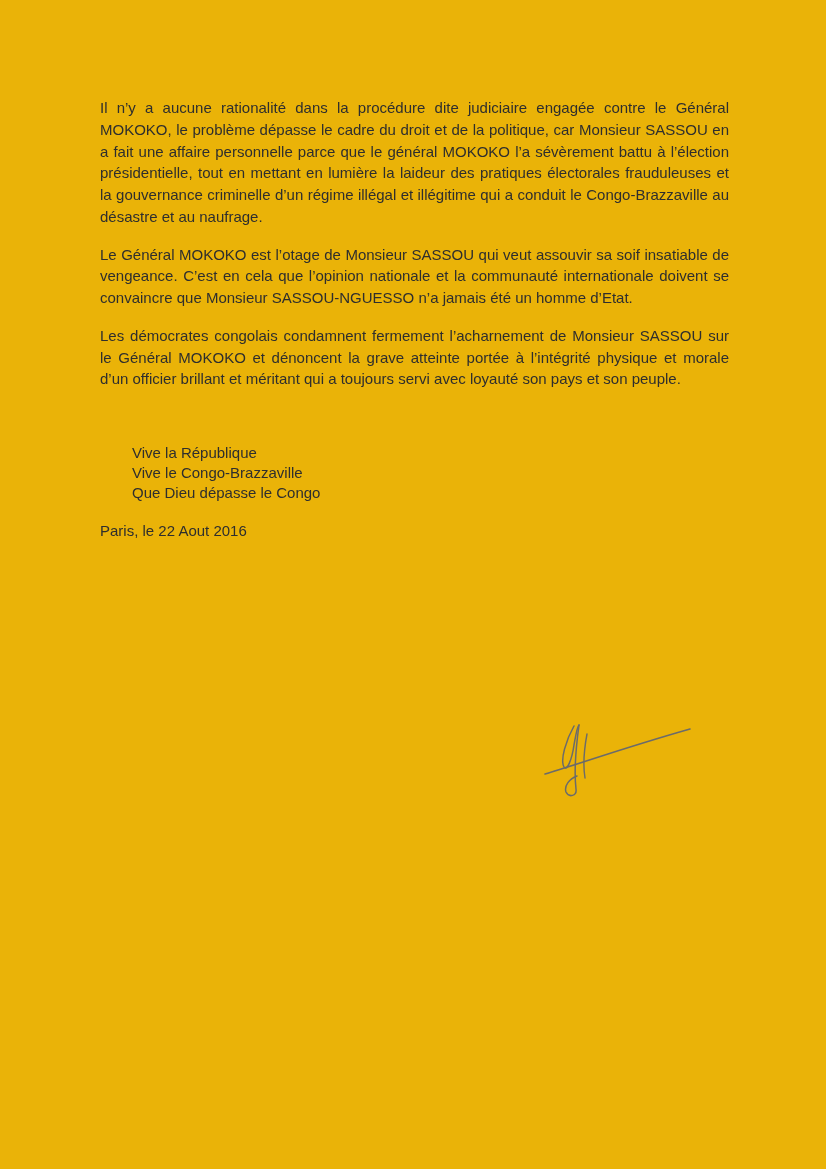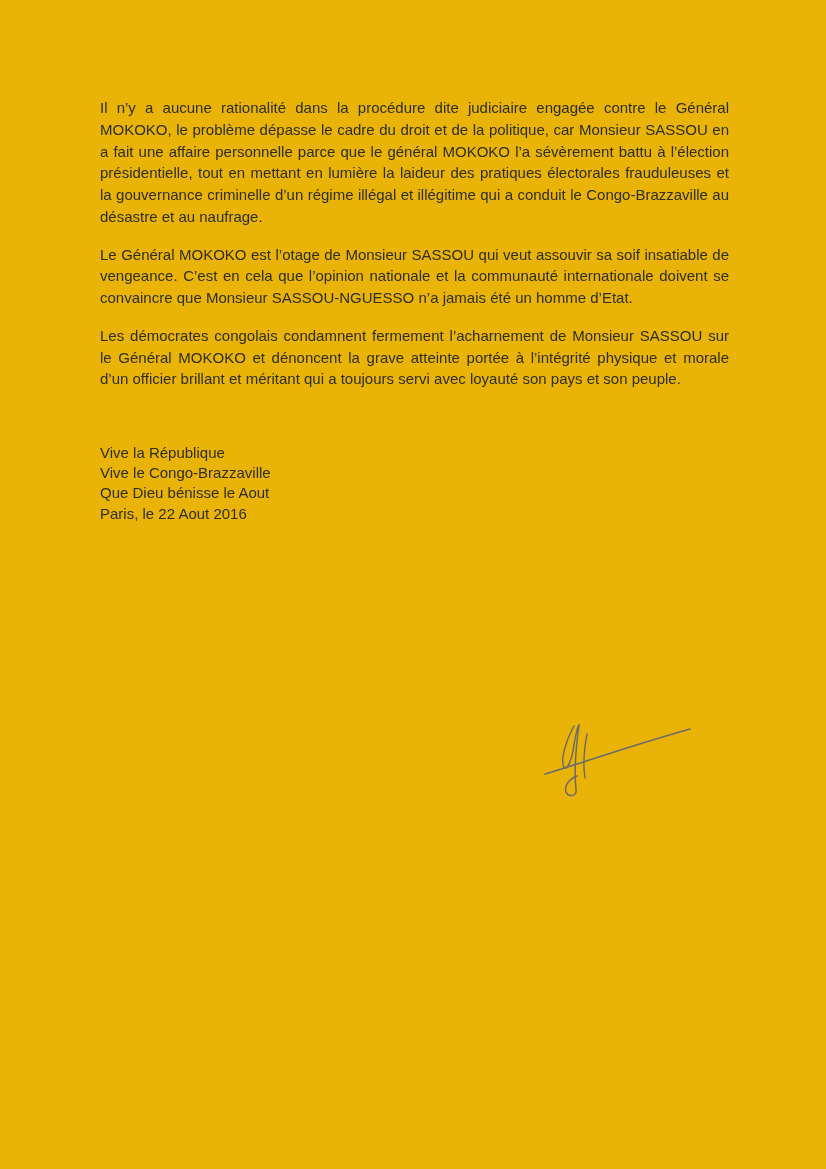--- a/index.html
+++ b/index.html
@@ -25,25 +25,27 @@
     line-height: 21.75px;
   }
   .para {
     margin: 0 0 16px 0;
     text-align: justify;
     text-justify: inter-word;
   }
   .acclamations {
     margin-top: 53px;
     line-height: 20px;
+    margin-left: 32px;
   }
   .acclamations .line {
     display: block;
   }
   .dateline {
+    margin-top: 17px;
     line-height: 21.75px;
   }
   .signer {
     margin-top: 15px;
     margin-left: 390px;
     font-weight: bold;
     line-height: 21.75px;
     white-space: nowrap;
     color: #222222;
   }
@@ -70,21 +72,21 @@
     <p class="para">Il n’y a aucune rationalité dans la procédure dite judiciaire engagée contre le Général MOKOKO, le problème dépasse le cadre du droit et de la politique, car Monsieur SASSOU en a fait une affaire personnelle parce que le général MOKOKO l’a sévèrement battu à l’élection présidentielle, tout en mettant en lumière la laideur des pratiques électorales frauduleuses et la gouvernance criminelle d’un régime illégal et illégitime qui a conduit le Congo-Brazzaville au désastre et au naufrage.</p>
 
     <p class="para">Le Général MOKOKO est l’otage de Monsieur SASSOU qui veut assouvir sa soif insatiable de vengeance. C’est en cela que l’opinion nationale et la communauté internationale doivent se convaincre que Monsieur SASSOU-NGUESSO n’a jamais été un homme d’Etat.</p>
 
     <p class="para">Les démocrates congolais condamnent fermement l’acharnement de Monsieur SASSOU sur le Général MOKOKO et dénoncent la grave atteinte portée à l’intégrité physique et morale d’un officier brillant et méritant qui a toujours servi avec loyauté son pays et son peuple.</p>
 
 
     <div class="acclamations">
       <span class="line">Vive la République</span>
       <span class="line">Vive le Congo-Brazzaville</span>
-      <span class="line">Que Dieu bénisse le Aout</span>
+      <span class="line">Que Dieu dépasse le Congo</span>
     </div>
 
     <div class="dateline">Paris, le 22 Aout 2016</div>
 
 
   </div>
 
   <div class="signature-wrap">
     <svg viewBox="0 0 152 92" xmlns="http://www.w3.org/2000/svg">
 

